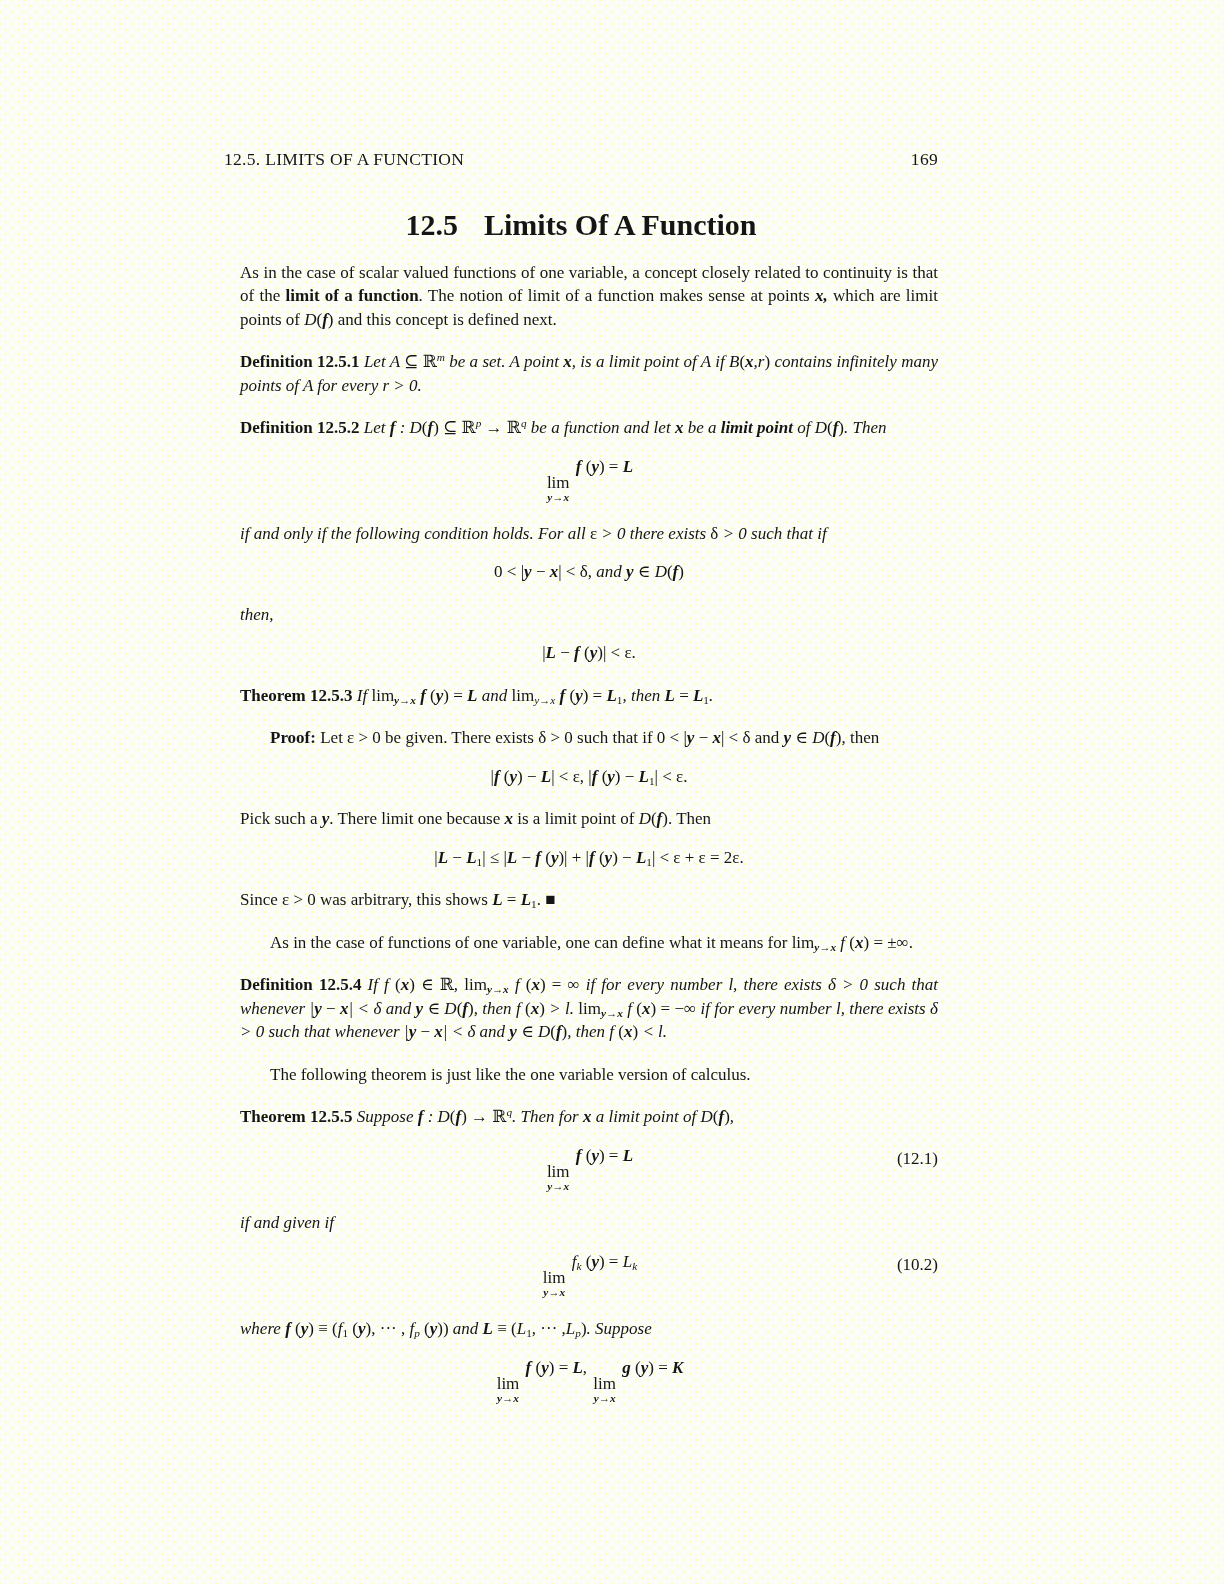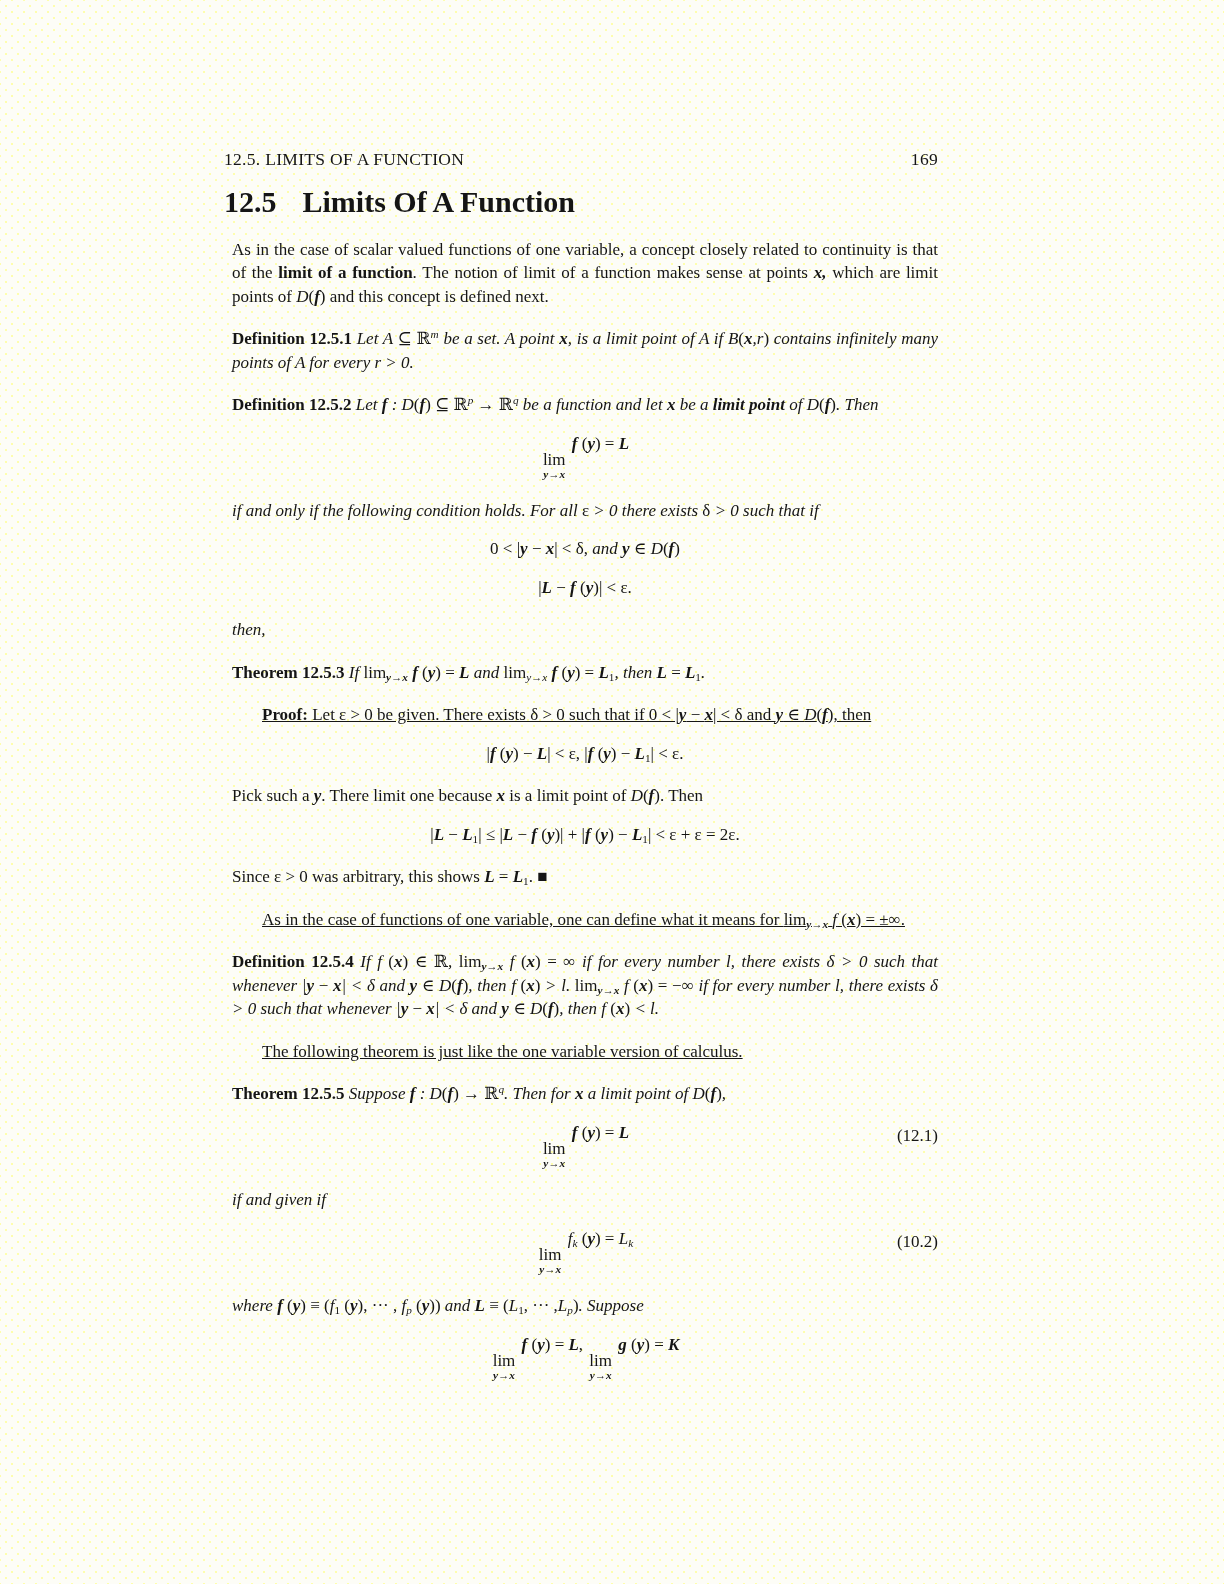--- a/index.html
+++ b/index.html
@@ -12,25 +12,25 @@
     background-size:12px 12px, 12px 12px;
     background-position:0 0, 6px 6px;
     font-family:"Liberation Serif","DejaVu Serif",serif;
     color:#151515;
   }
   .content {
     position:absolute; left:224px; top:148px; width:714px;
     font-size:17px; line-height:23.5px;
   }
   .doc-header { display:flex; justify-content:space-between; font-size:17.5px; letter-spacing:0.3px; }
-  .sec-title { margin:13px 0 0 0; font-size:30px; line-height:34px; font-weight:bold; }
+  .sec-title { margin:36px 0 0 0; font-size:30px; line-height:34px; font-weight:bold;text-align:center; }
   .sec-num { display:inline-block; margin-right:26px; }
-  .block { margin:19px 0 0 8px; }
+  .block { margin:19px 0 0 16px; }
   .p { text-align:justify; }
-  .p-indent { text-align:justify; text-indent:30px;text-decoration:underline; }
+  .p-indent { text-align:justify; text-indent:30px; }
   .display { text-align:center; margin-top:15px; }
   .eq { text-align:center; position:relative; margin-top:15px; }
   .eq-num { position:absolute; right:0; top:3px; }
   .r { font-style:normal; font-weight:normal; }
   .i { font-style:italic; font-weight:normal; }
   .b { font-weight:bold; font-style:normal; }
   .bi { font-weight:bold; font-style:italic; }
   .bb { font-style:normal; font-weight:normal; font-family:"DejaVu Serif","DejaVu Sans",serif; }
   sub { font-size:66%; line-height:0; vertical-align:-0.28em; }
   sup { font-size:66%; line-height:0; vertical-align:0.5em; }
@@ -53,22 +53,22 @@
   <div id="doc-body">
       <div class="block p"><span class="r">As in the case of scalar valued functions of one variable, a concept closely related to continuity is that of the </span><span class="b">limit of a function</span><span class="r">. The notion of limit of a function makes sense at points </span><span class="bi">x,</span><span class="r"> which are limit points of </span><span class="i">D</span><span class="r">(</span><span class="bi">f</span><span class="r">)</span><span class="r"> and this concept is defined next.</span></div>
       <div class="block p"><span class="b">Definition 12.5.1</span><span class="r">  </span><span class="i">Let A ⊆ </span><span class="bb">ℝ</span><sup class="i">m</sup><span class="i"> be a set. A point </span><span class="bi">x</span><span class="i">, is a limit point of A if B</span><span class="r">(</span><span class="bi">x</span><span class="i">,r</span><span class="r">)</span><span class="i"> contains infinitely many points of A for every r &gt; 0.</span></div>
       <div class="block p"><span class="b">Definition 12.5.2</span><span class="r">  </span><span class="i">Let </span><span class="bi">f</span><span class="i"> : D</span><span class="r">(</span><span class="bi">f</span><span class="r">)</span><span class="r"> ⊆ </span><span class="bb">ℝ</span><sup class="i">p</sup><span class="r"> → </span><span class="bb">ℝ</span><sup class="i">q</sup><span class="i"> be a function and let </span><span class="bi">x</span><span class="i"> be a </span><span class="bi">limit point</span><span class="i"> of D</span><span class="r">(</span><span class="bi">f</span><span class="r">)</span><span class="i">. Then</span></div>
       <div class="block display"><span class="limstack r">
           <span class="limword">lim</span>
           <span class="limsub bi">y→x</span>
         </span><span class="r"> </span><span class="bi">f</span><span class="r"> (</span><span class="bi">y</span><span class="r">) = </span><span class="bi">L</span></div>
       <div class="block p"><span class="i">if and only if the following condition holds. For all </span><span class="r">ε</span><span class="i"> &gt; 0 there exists </span><span class="r">δ</span><span class="i"> &gt; 0 such that if</span></div>
       <div class="block display"><span class="r">0 &lt; |</span><span class="bi">y</span><span class="r"> − </span><span class="bi">x</span><span class="r">| &lt; δ, </span><span class="i">and </span><span class="bi">y</span><span class="r"> ∈ </span><span class="i">D</span><span class="r">(</span><span class="bi">f</span><span class="r">)</span></div>
+      <div class="block p"><span class="i">then,</span></div>
       <div class="block display"><span class="r">|</span><span class="bi">L</span><span class="r"> − </span><span class="bi">f</span><span class="r"> (</span><span class="bi">y</span><span class="r">)| &lt; ε.</span></div>
-      <div class="block p"><span class="i">then,</span></div>
       <div class="block p"><span class="b">Theorem 12.5.3</span><span class="r">  </span><span class="i">If </span><span class="r">lim</span><sub class="bi">y→x</sub><span class="r"> </span><span class="bi">f</span><span class="r"> (</span><span class="bi">y</span><span class="r">) = </span><span class="bi">L</span><span class="i"> and </span><span class="r">lim</span><sub class="i">y→x</sub><span class="r"> </span><span class="bi">f</span><span class="r"> (</span><span class="bi">y</span><span class="r">) = </span><span class="bi">L</span><sub class="r">1</sub><span class="i">, then </span><span class="bi">L</span><span class="r"> = </span><span class="bi">L</span><sub class="r">1</sub><span class="i">.</span></div>
       <div class="block p-indent"><span class="b">Proof:</span><span class="r"> Let ε &gt; 0 be given. There exists δ &gt; 0 such that if 0 &lt; |</span><span class="bi">y</span><span class="r"> − </span><span class="bi">x</span><span class="r">| &lt; δ and </span><span class="bi">y</span><span class="r"> ∈ </span><span class="i">D</span><span class="r">(</span><span class="bi">f</span><span class="r">), then</span></div>
       <div class="block display"><span class="r">|</span><span class="bi">f</span><span class="r"> (</span><span class="bi">y</span><span class="r">) − </span><span class="bi">L</span><span class="r">| &lt; ε, |</span><span class="bi">f</span><span class="r"> (</span><span class="bi">y</span><span class="r">) − </span><span class="bi">L</span><sub class="r">1</sub><span class="r">| &lt; ε.</span></div>
       <div class="block p"><span class="r">Pick such a </span><span class="bi">y</span><span class="r">. There limit one because </span><span class="bi">x</span><span class="r"> is a limit point of </span><span class="i">D</span><span class="r">(</span><span class="bi">f</span><span class="r">)</span><span class="r">. Then</span></div>
       <div class="block display"><span class="r">|</span><span class="bi">L</span><span class="r"> − </span><span class="bi">L</span><sub class="r">1</sub><span class="r">| ≤ |</span><span class="bi">L</span><span class="r"> − </span><span class="bi">f</span><span class="r"> (</span><span class="bi">y</span><span class="r">)| + |</span><span class="bi">f</span><span class="r"> (</span><span class="bi">y</span><span class="r">) − </span><span class="bi">L</span><sub class="r">1</sub><span class="r">| &lt; ε + ε = 2ε.</span></div>
       <div class="block p"><span class="r">Since ε &gt; 0 was arbitrary, this shows </span><span class="bi">L</span><span class="r"> = </span><span class="bi">L</span><sub class="r">1</sub><span class="r">. ■</span></div>
       <div class="block p-indent"><span class="r">As in the case of functions of one variable, one can define what it means for </span><span class="r">lim</span><sub class="bi">y→x</sub><span class="r"> </span><span class="i">f</span><span class="r"> (</span><span class="bi">x</span><span class="r">) = ±∞.</span></div>
       <div class="block p"><span class="b">Definition 12.5.4</span><span class="r">  </span><span class="i">If f </span><span class="r">(</span><span class="bi">x</span><span class="r">)</span><span class="r"> ∈ </span><span class="bb">ℝ</span><span class="i">, </span><span class="r">lim</span><sub class="bi">y→x</sub><span class="i"> f </span><span class="r">(</span><span class="bi">x</span><span class="r">) = ∞ </span><span class="i">if for every number l, there exists δ &gt; 0 such that whenever |</span><span class="bi">y</span><span class="r"> − </span><span class="bi">x</span><span class="i">| &lt; δ and </span><span class="bi">y</span><span class="i"> ∈ D</span><span class="r">(</span><span class="bi">f</span><span class="r">)</span><span class="i">, then f </span><span class="r">(</span><span class="bi">x</span><span class="r">)</span><span class="i"> &gt; l. </span><span class="r">lim</span><sub class="bi">y→x</sub><span class="i"> f </span><span class="r">(</span><span class="bi">x</span><span class="r">) = −∞ </span><span class="i">if for every number l, there exists δ &gt; 0 such that whenever |</span><span class="bi">y</span><span class="r"> − </span><span class="bi">x</span><span class="i">| &lt; δ and </span><span class="bi">y</span><span class="i"> ∈ D</span><span class="r">(</span><span class="bi">f</span><span class="r">)</span><span class="i">, then f </span><span class="r">(</span><span class="bi">x</span><span class="r">)</span><span class="i"> &lt; l.</span></div>
       <div class="block p-indent"><span class="r">The following theorem is just like the one variable version of calculus.</span></div>
       <div class="block p"><span class="b">Theorem 12.5.5</span><span class="r">  </span><span class="i">Suppose </span><span class="bi">f</span><span class="i"> : D</span><span class="r">(</span><span class="bi">f</span><span class="r">)</span><span class="r"> → </span><span class="bb">ℝ</span><sup class="i">q</sup><span class="i">. Then for </span><span class="bi">x</span><span class="i"> a limit point of D</span><span class="r">(</span><span class="bi">f</span><span class="r">)</span><span class="i">,</span></div>

